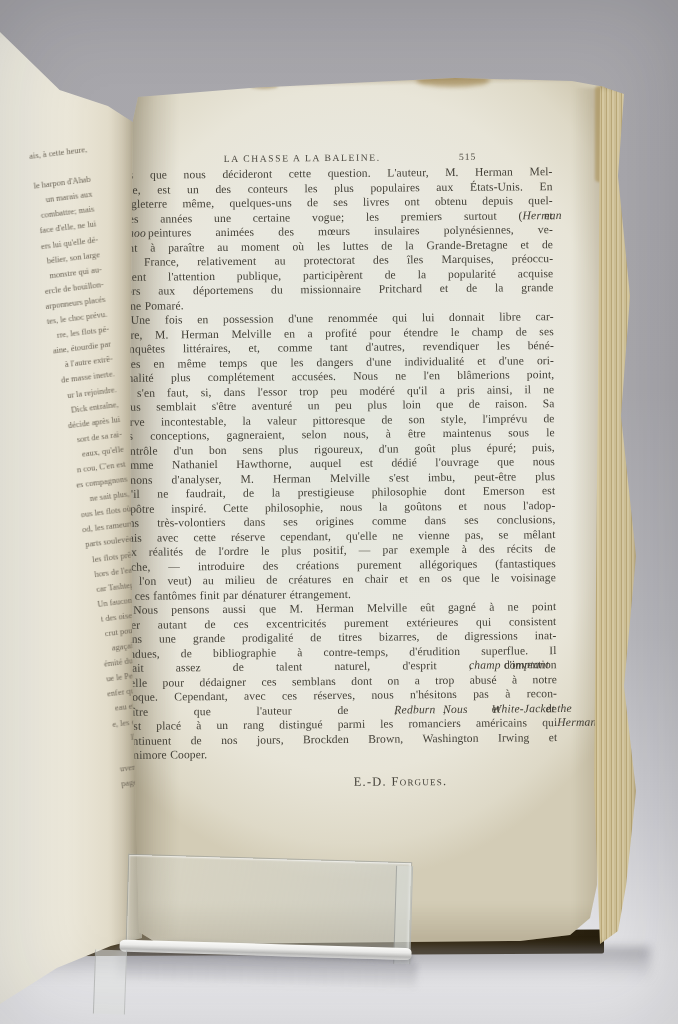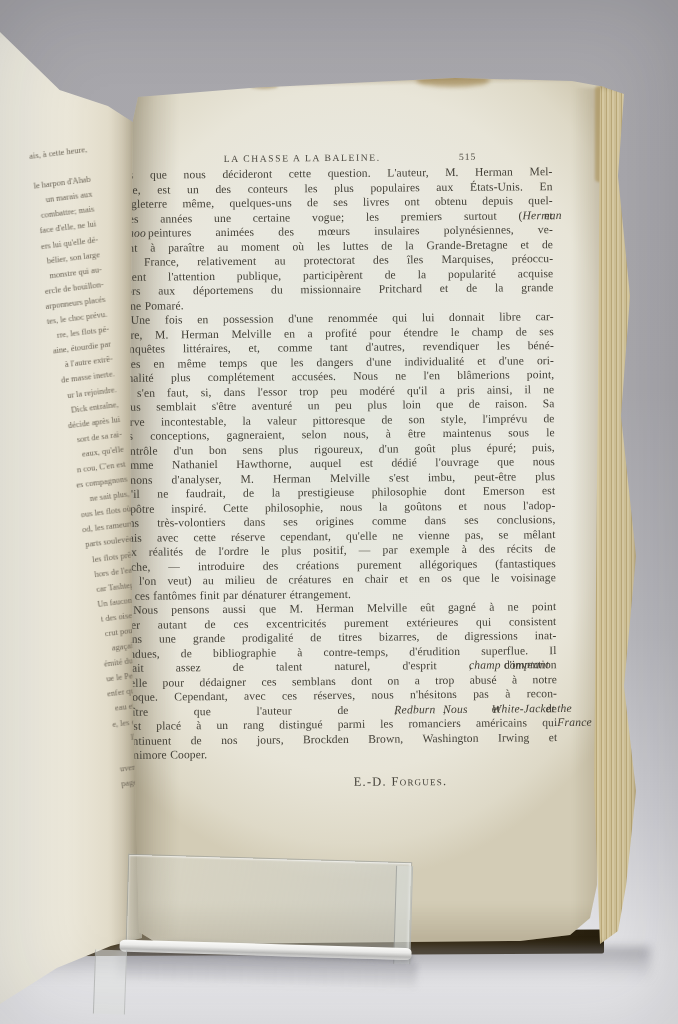--- a/index.html
+++ b/index.html
@@ -182,21 +182,21 @@
             <span class="line last">de ces fantômes finit par dénaturer étrangement.</span>
           </div>
         <div class="para indent">
             <span class="line">Nous pensons aussi que M. Herman Melville eût gagné à ne point</span>
             <span class="line">user autant de ces excentricités purement extérieures qui consistent</span>
             <span class="line">dans une grande prodigalité de titres bizarres, de digressions inat-</span>
             <span class="line">tendues, de bibliographie à contre-temps, d'érudition superflue. Il</span>
             <span class="line">avait assez de talent naturel, d'esprit <i>champ comptant</i>, d'invention</span>
             <span class="line">réelle pour dédaigner ces semblans dont on a trop abusé à notre</span>
             <span class="line">époque. Cependant, avec ces réserves, nous n'hésitons pas à recon-</span>
-            <span class="line">naître que l'auteur de <i>Redburn</i>, <i>Nous</i>, <i>White-Jacket</i> et de <i>the France</i></span>
+            <span class="line">naître que l'auteur de <i>Redburn</i>, <i>Nous</i>, <i>White-Jacket</i> et de <i>the Herman</i></span>
             <span class="line">s'est placé à un rang distingué parmi les romanciers américains qui</span>
             <span class="line">continuent de nos jours, Brockden Brown, Washington Irwing et</span>
             <span class="line last">Fenimore Cooper.</span>
           </div>
         <div class="signature">E.-D. Forgues.</div>
       </div>
     </div>
   </div>
 
   <div class="fore-edge"></div>

